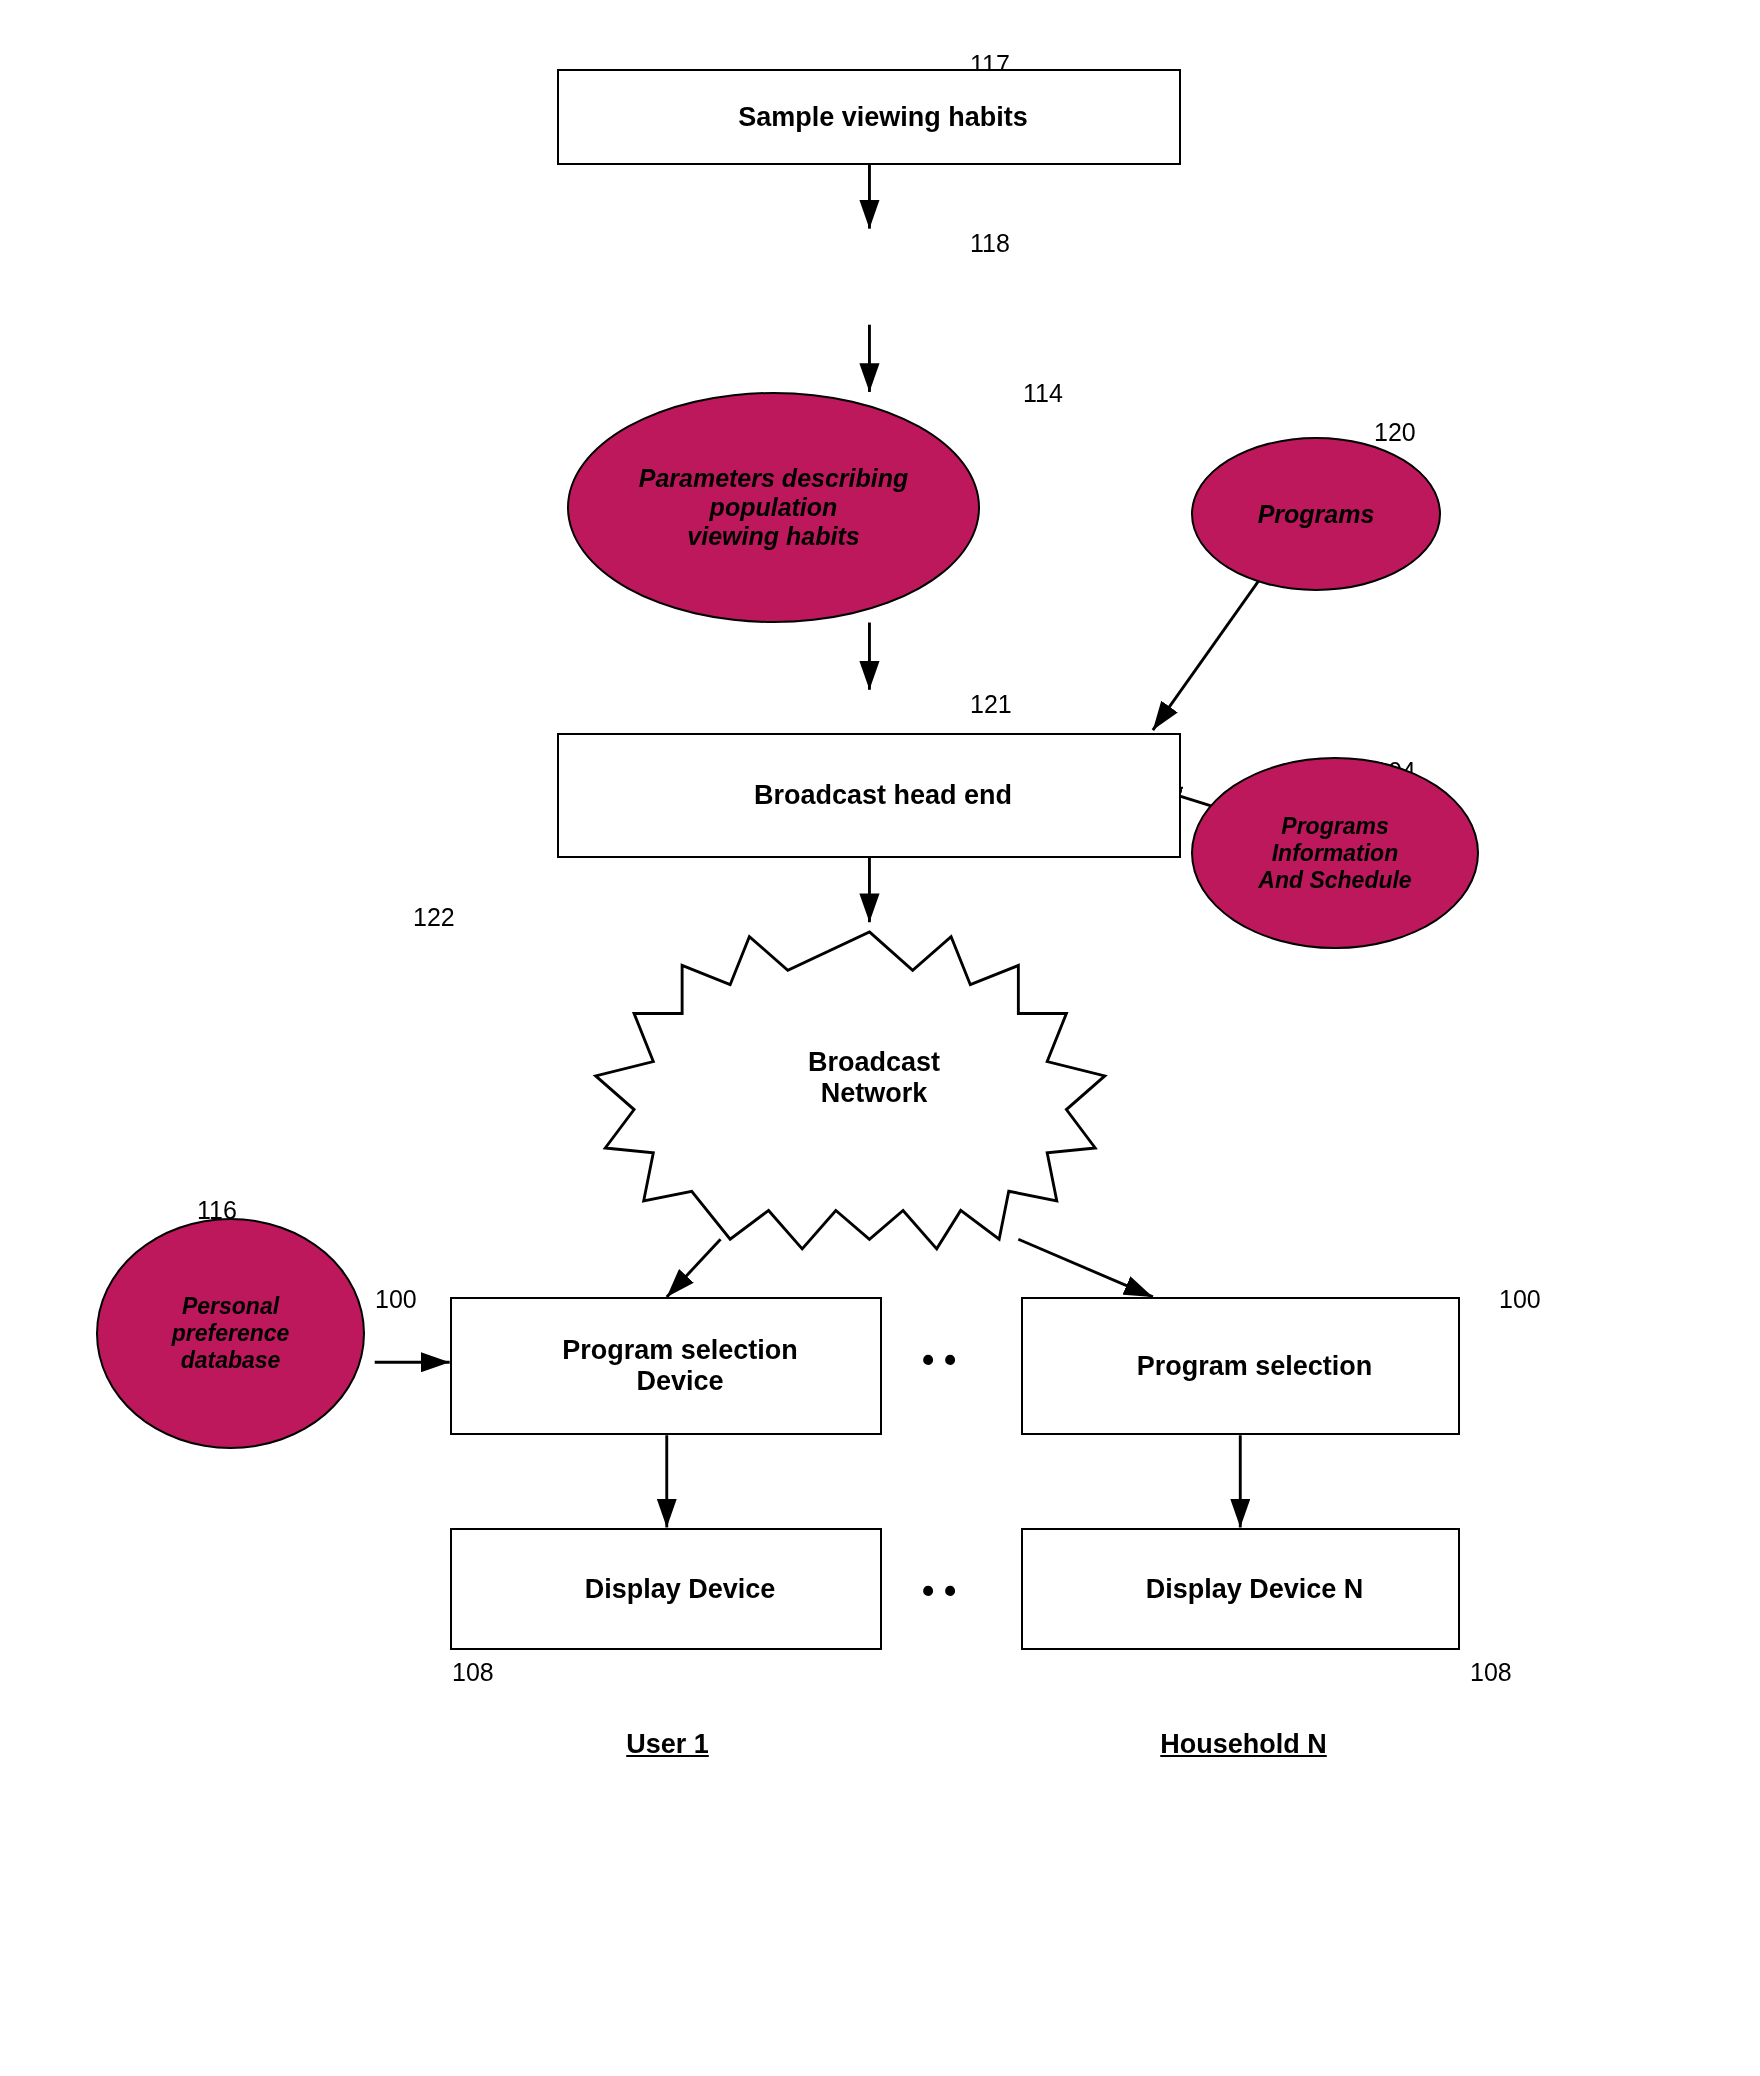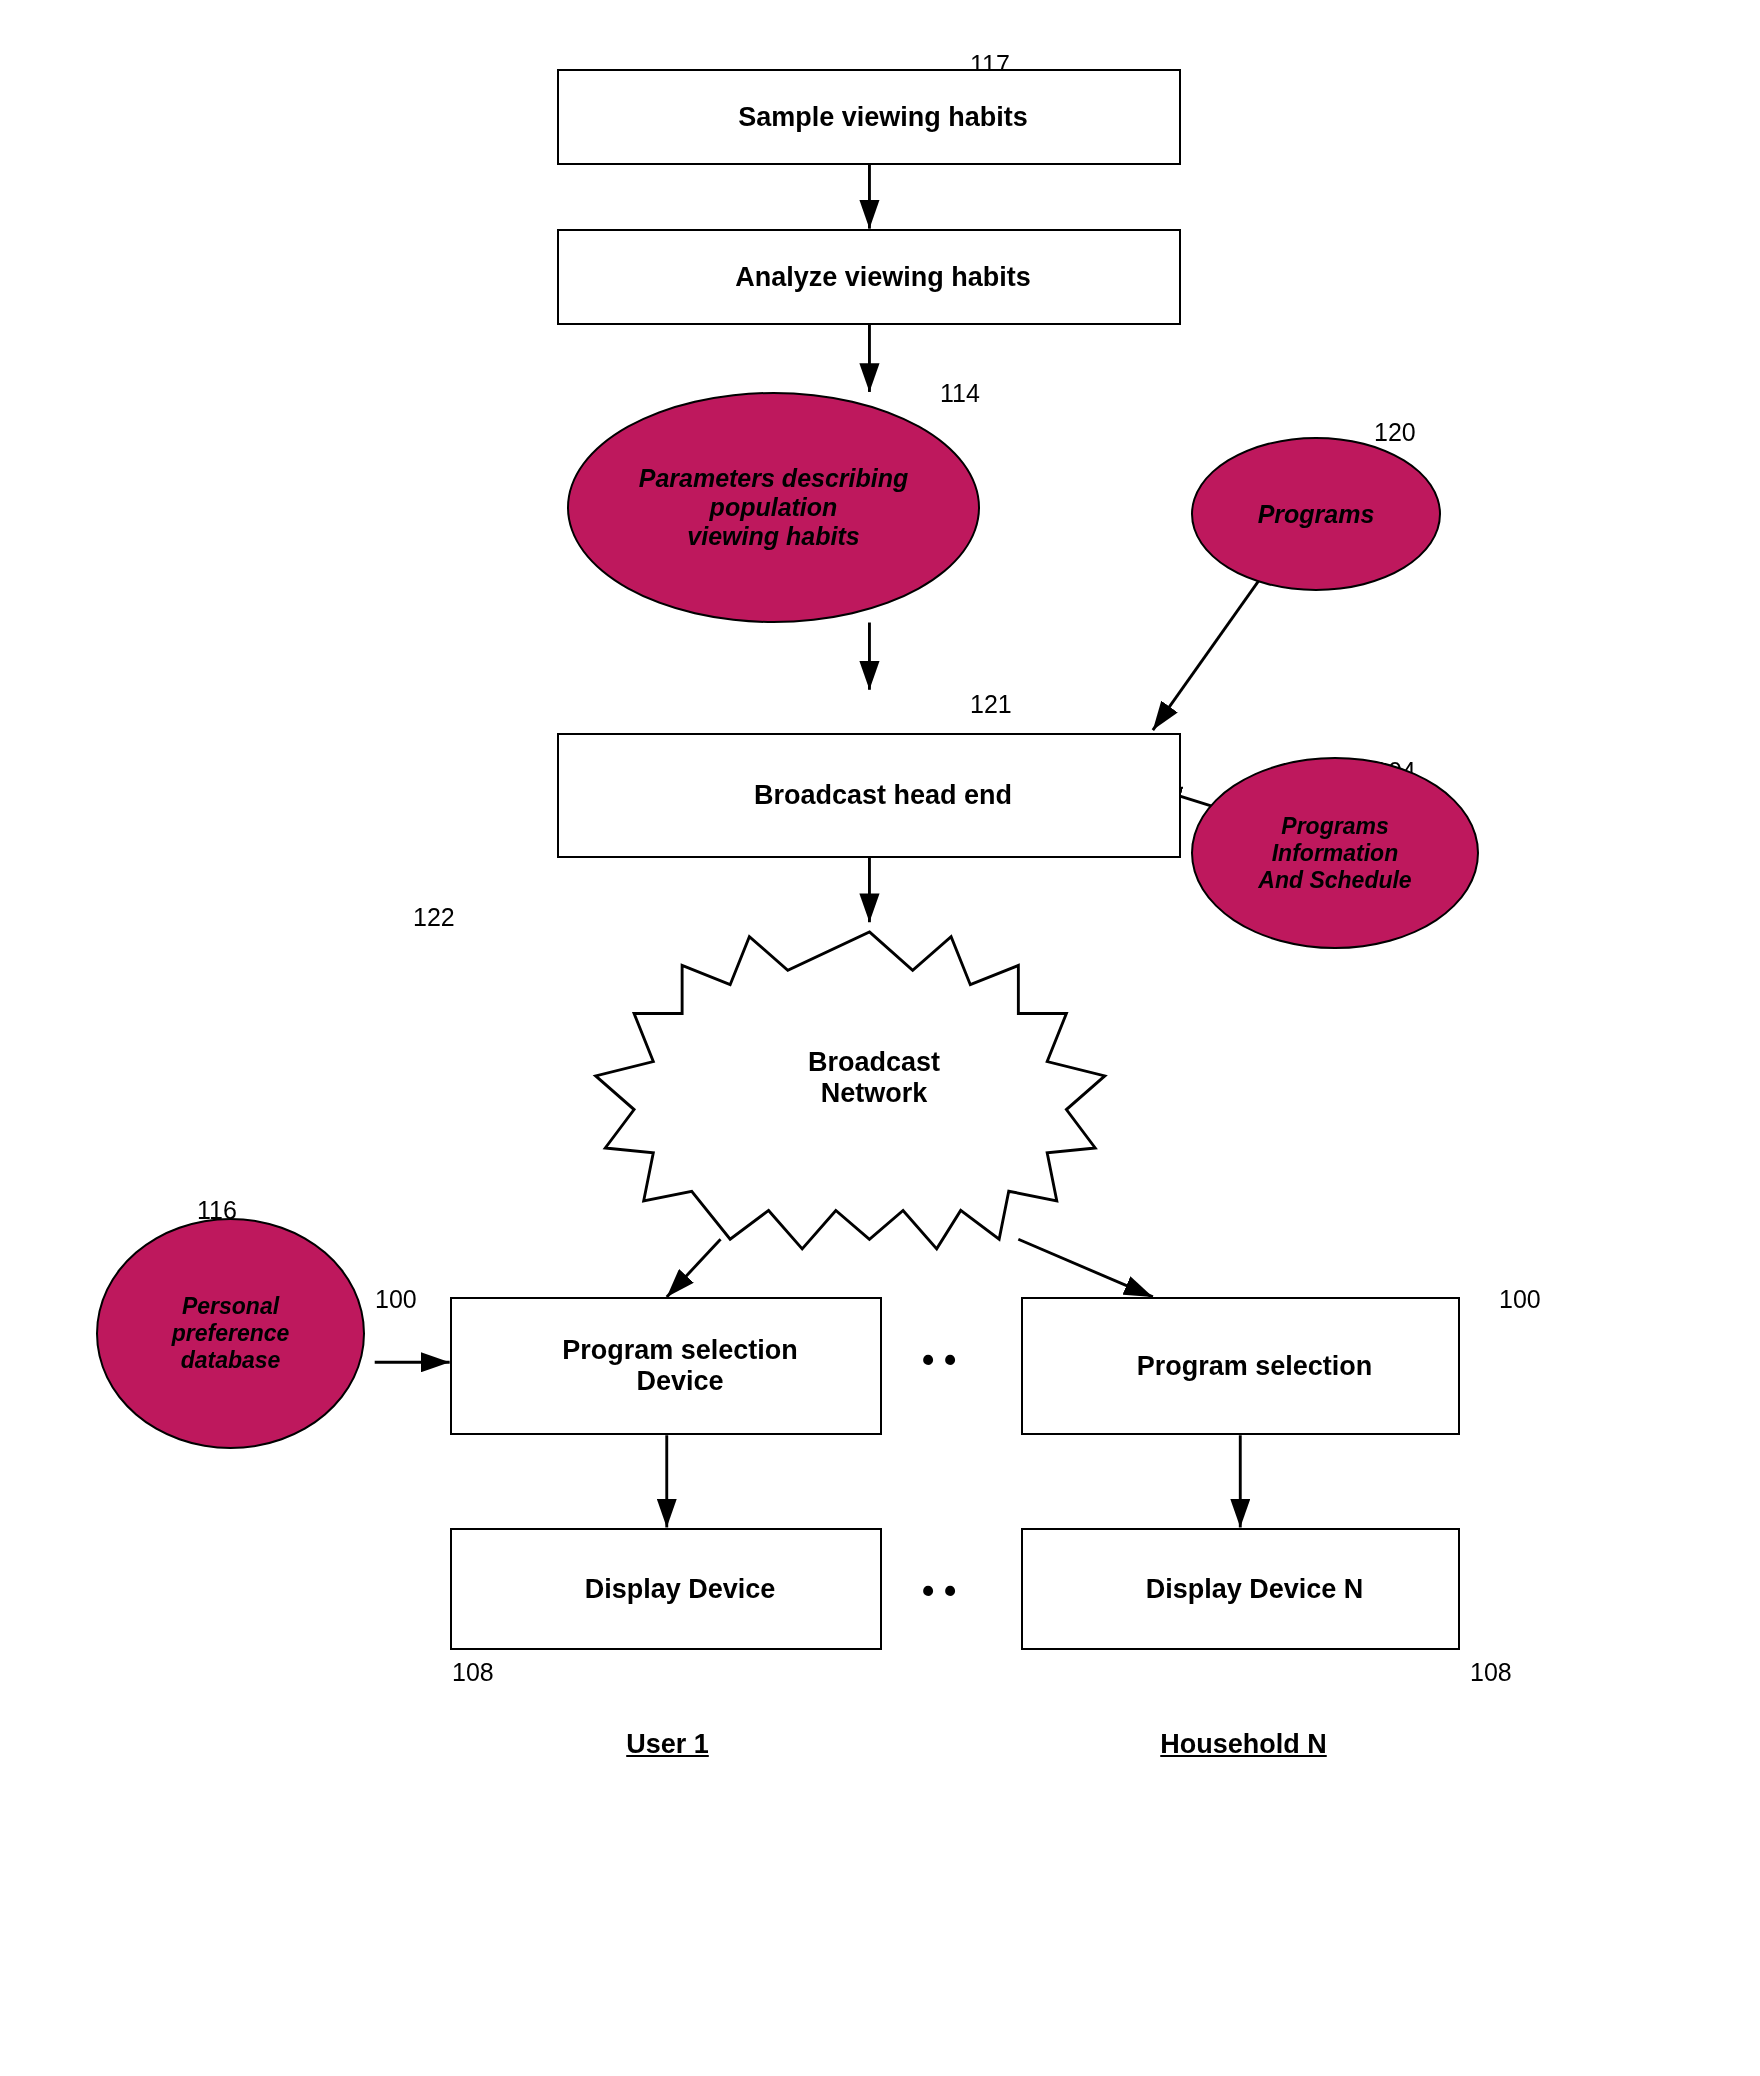--- a/index.html
+++ b/index.html
@@ -123,25 +123,22 @@
   </svg>
 
   <div class="ref-num" style="left:970px; top:50px;">117</div>
 
   <div class="flow-box" style="left:557px; top:69px; width:624px; height:96px;">
     <span>Sample viewing habits</span>
   </div>
 
   <div class="ref-num" style="left:970px; top:229px;">118</div>
 
-  <div class="flow-box" style="left:557px; top:229px; width:624px; height:96px;">
-    <span>Analyze viewing habits</span>
-  </div>
-
-  <div class="ref-num" style="left:940px; top:379px;">114</div>
+
+  <div class="ref-num" style="left:1023px; top:379px;">114</div>
 
   <div class="flow-ellipse" style="left:567px; top:392px; width:413px; height:231px;">
     <span style="white-space:pre-line;">Parameters describing
 population
 viewing habits</span>
   </div>
 
   <div class="ref-num" style="left:1374px; top:418px;">120</div>
 
   <div class="flow-ellipse" style="left:1191px; top:437px; width:250px; height:154px;">

